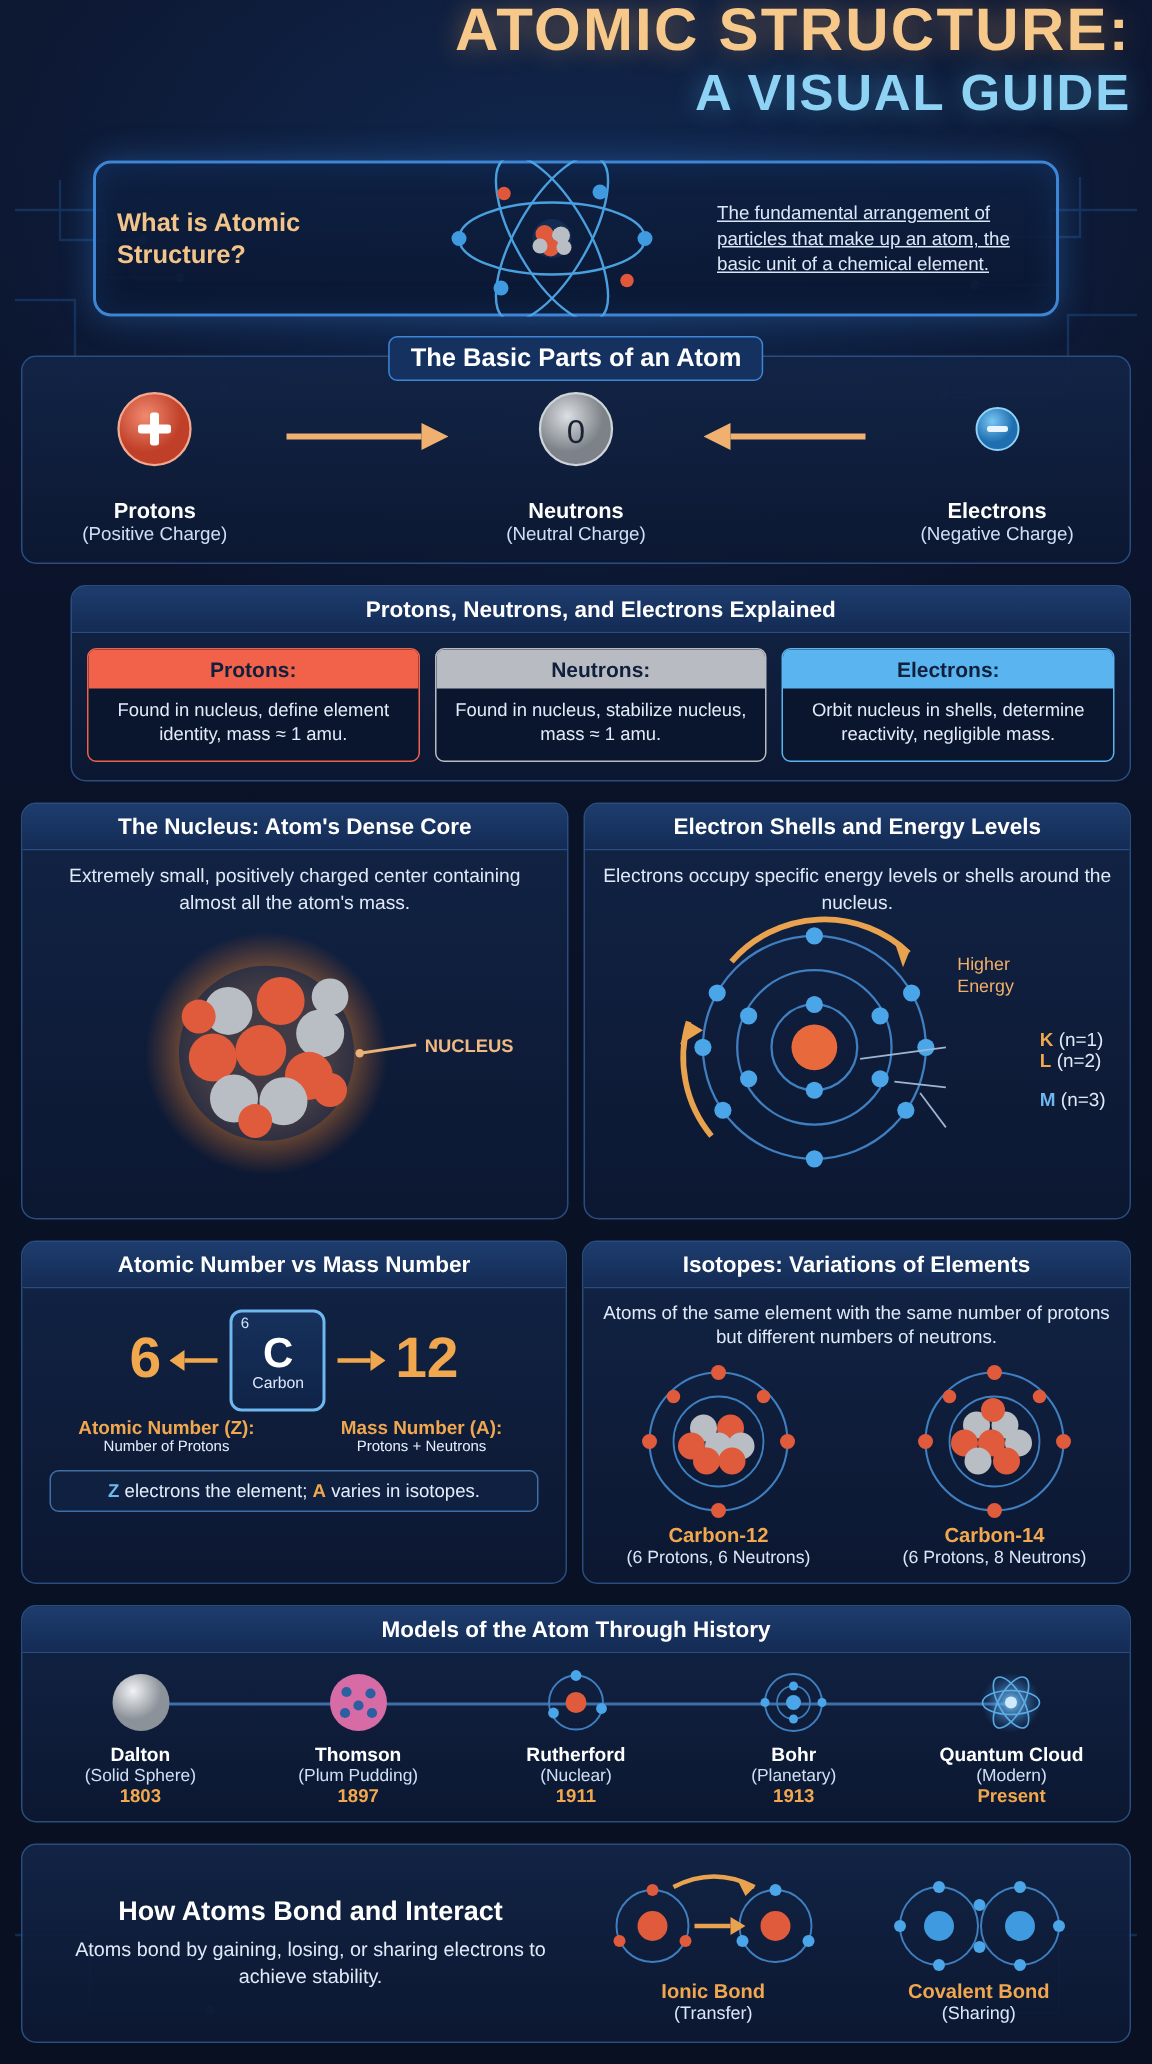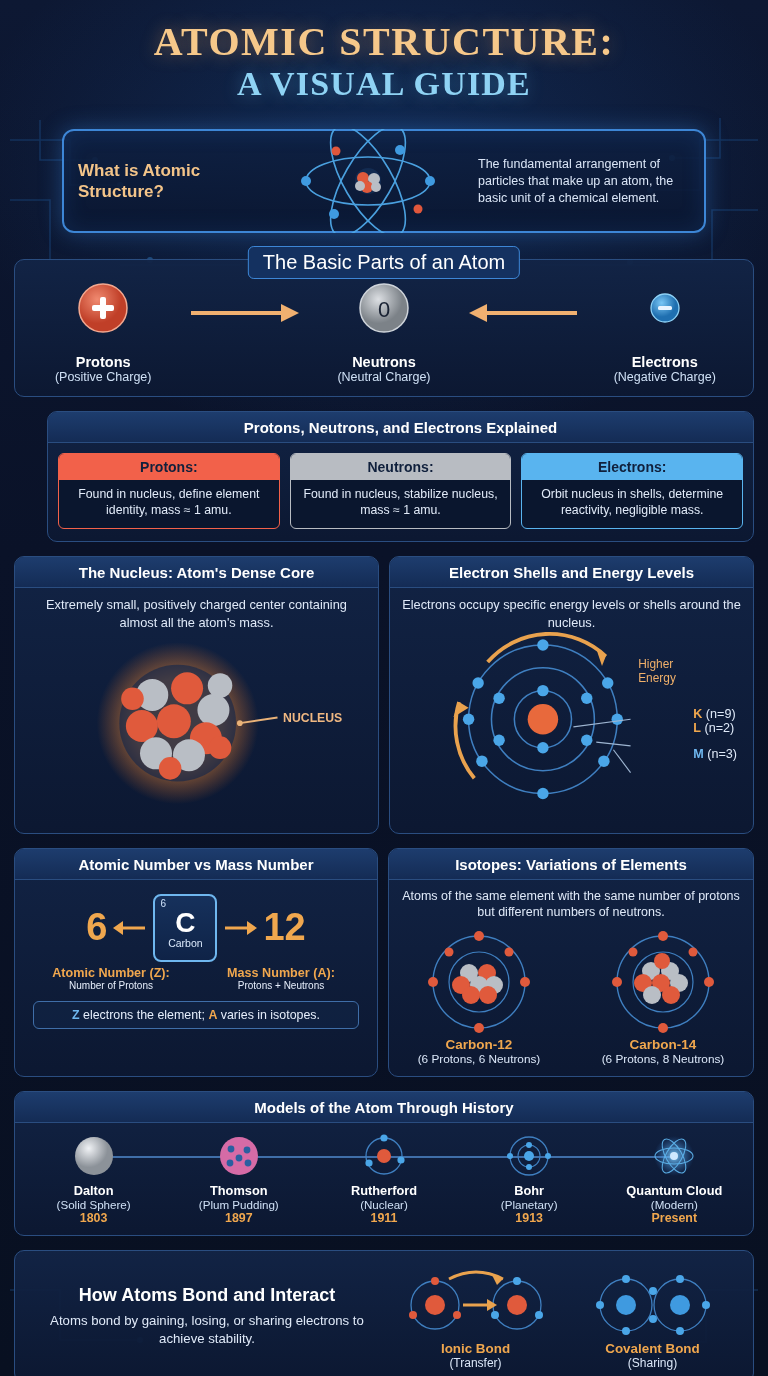--- a/index.html
+++ b/index.html
@@ -16,24 +16,22 @@
     position: relative;
     background:
       radial-gradient(ellipse 600px 400px at 50% 12%, rgba(30,90,170,0.28), rgba(10,18,40,0) 70%),
       linear-gradient(180deg, #0d1833 0%, #0a1228 40%, #081021 100%);
     padding: 0 14px;
   }
   
   .circuit { position:absolute; left:0; top:0; width:768px; height:1376px; pointer-events:none; opacity:.55; }
 
   h1.title {
-    text-align: center;
-    padding-top: 22px;
+    text-align: right;
     line-height: 1.02;
-    font-family: Liberation Serif, serif;
   }
   .title-l1 {
     display:block;
     font-size: 40px;
     letter-spacing: 1.5px;
     font-weight: bold;
     color: #f6c88a;
     text-shadow: 0 0 18px rgba(246,170,90,0.45);
   }
   .title-l2 {
@@ -75,21 +73,21 @@
     padding: 0 14px;
     position: relative;
     margin-top: 28px;
   }
   .hero-q {
     width: 190px;
     font-size: 17px; font-weight: bold; line-height:1.25;
     color: #f3c489;
   }
   .hero-art { width: 200px; height: 104px; position:relative; }
-  .hero-text { flex:1; font-size: 12.5px; line-height: 1.35; color:#dbe6f7; padding-left: 10px;}
+  .hero-text { flex:1; font-size: 12.5px; line-height: 1.35; color:#dbe6f7; padding-left: 10px; text-decoration: underline;}
 
   
   .parts { margin-top: 26px; padding: 14px 8px 12px; }
   .parts-row { display:flex; align-items:center; justify-content:space-around; margin-top: 6px; }
   .part { width: 150px; text-align:center; }
   .part-name { font-weight:bold; font-size: 14.5px; margin-top: 10px; color:#fff; }
   .part-sub { font-size: 12.5px; color:#cfe0f5; }
   .arrow-r, .arrow-l { width: 110px; height: 22px; position: relative; align-self: flex-start; margin-top: 22px;}
 
   
@@ -227,21 +225,21 @@
     </div>
     <div class="hero-text">The fundamental arrangement of particles that make up an atom, the basic unit of a chemical element.</div>
   </div>
 
   <div class="panel parts" style="margin-top:26px;">
     <div style="position:absolute; left:50%; top:-14px; transform:translateX(-50%);
                 border:1px solid #3d86d6; background:#14archive;">
     </div>
     <div style="position:absolute; left:50%; top:-14px; transform:translateX(-50%);
                 border:1px solid #3d86d6; border-radius:6px; background:#143160;
-                padding:4px 14px; font-weight:normal; font-size:20px; color:#fff; white-space:nowrap;">The Basic Parts of an Atom</div>
+                padding:4px 14px; font-weight:bold; font-size:17px; color:#fff; white-space:nowrap;">The Basic Parts of an Atom</div>
 
     <div class="parts-row">
       <div class="part">
         <svg width="70" height="60" viewBox="0 0 70 60">
           <defs>
               <radialGradient id="gp" cx="38%" cy="32%">
                 <stop offset="0%" stop-color="#f08a70"></stop>
                 <stop offset="100%" stop-color="#c03f28"></stop>
               </radialGradient>
             </defs>
@@ -390,21 +388,21 @@
             <text x="250" y="49" font-size="12.5" fill="#f0b06a" font-family="Liberation Sans, sans-serif">Energy</text>
             <g stroke="#9fb6d2" stroke-width="1.2">
               <line x1="182" y1="96" x2="242" y2="88"></line>
               <line x1="206" y1="112" x2="242" y2="116"></line>
               <line x1="224" y1="120" x2="242" y2="144"></line>
             </g>
           </svg>
           <div style="position:absolute; right:6px; top:76px; text-align:left; font-size:12.6px;">
             <div>
               <span style="color:#f0a74e; font-weight:bold;">K</span>
-              <span style="color:#dfe9f8;">(n=9)</span>
+              <span style="color:#dfe9f8;">(n=1)</span>
             </div>
             <div style="">
               <span style="color:#f0a74e; font-weight:bold;">L</span>
               <span style="color:#dfe9f8;">(n=2)</span>
             </div>
             <div style="margin-top:12px;">
               <span style="color:#6fb7ef; font-weight:bold;">M</span>
               <span style="color:#dfe9f8;">(n=3)</span>
             </div>
           </div>

